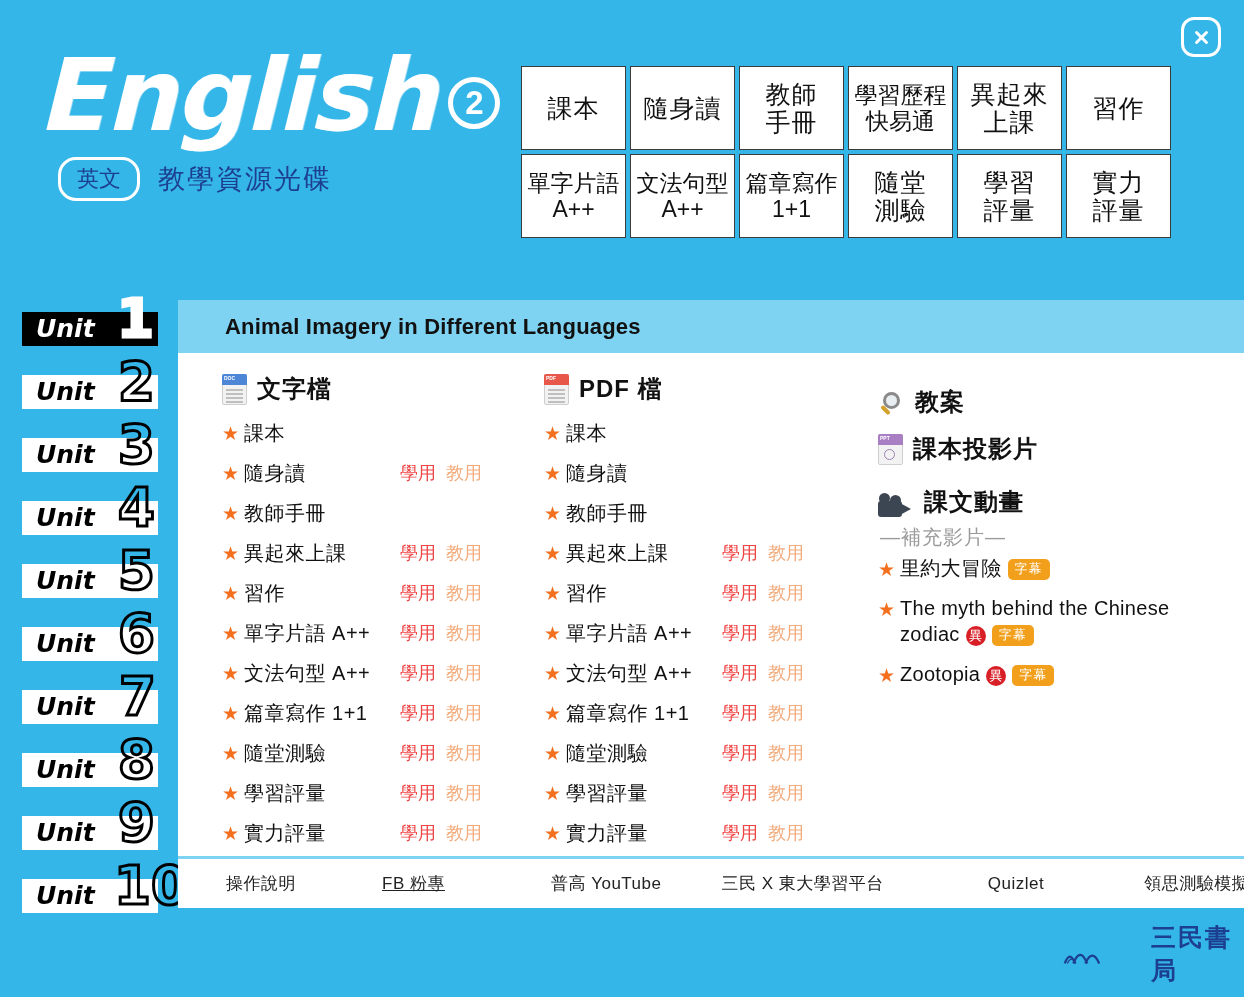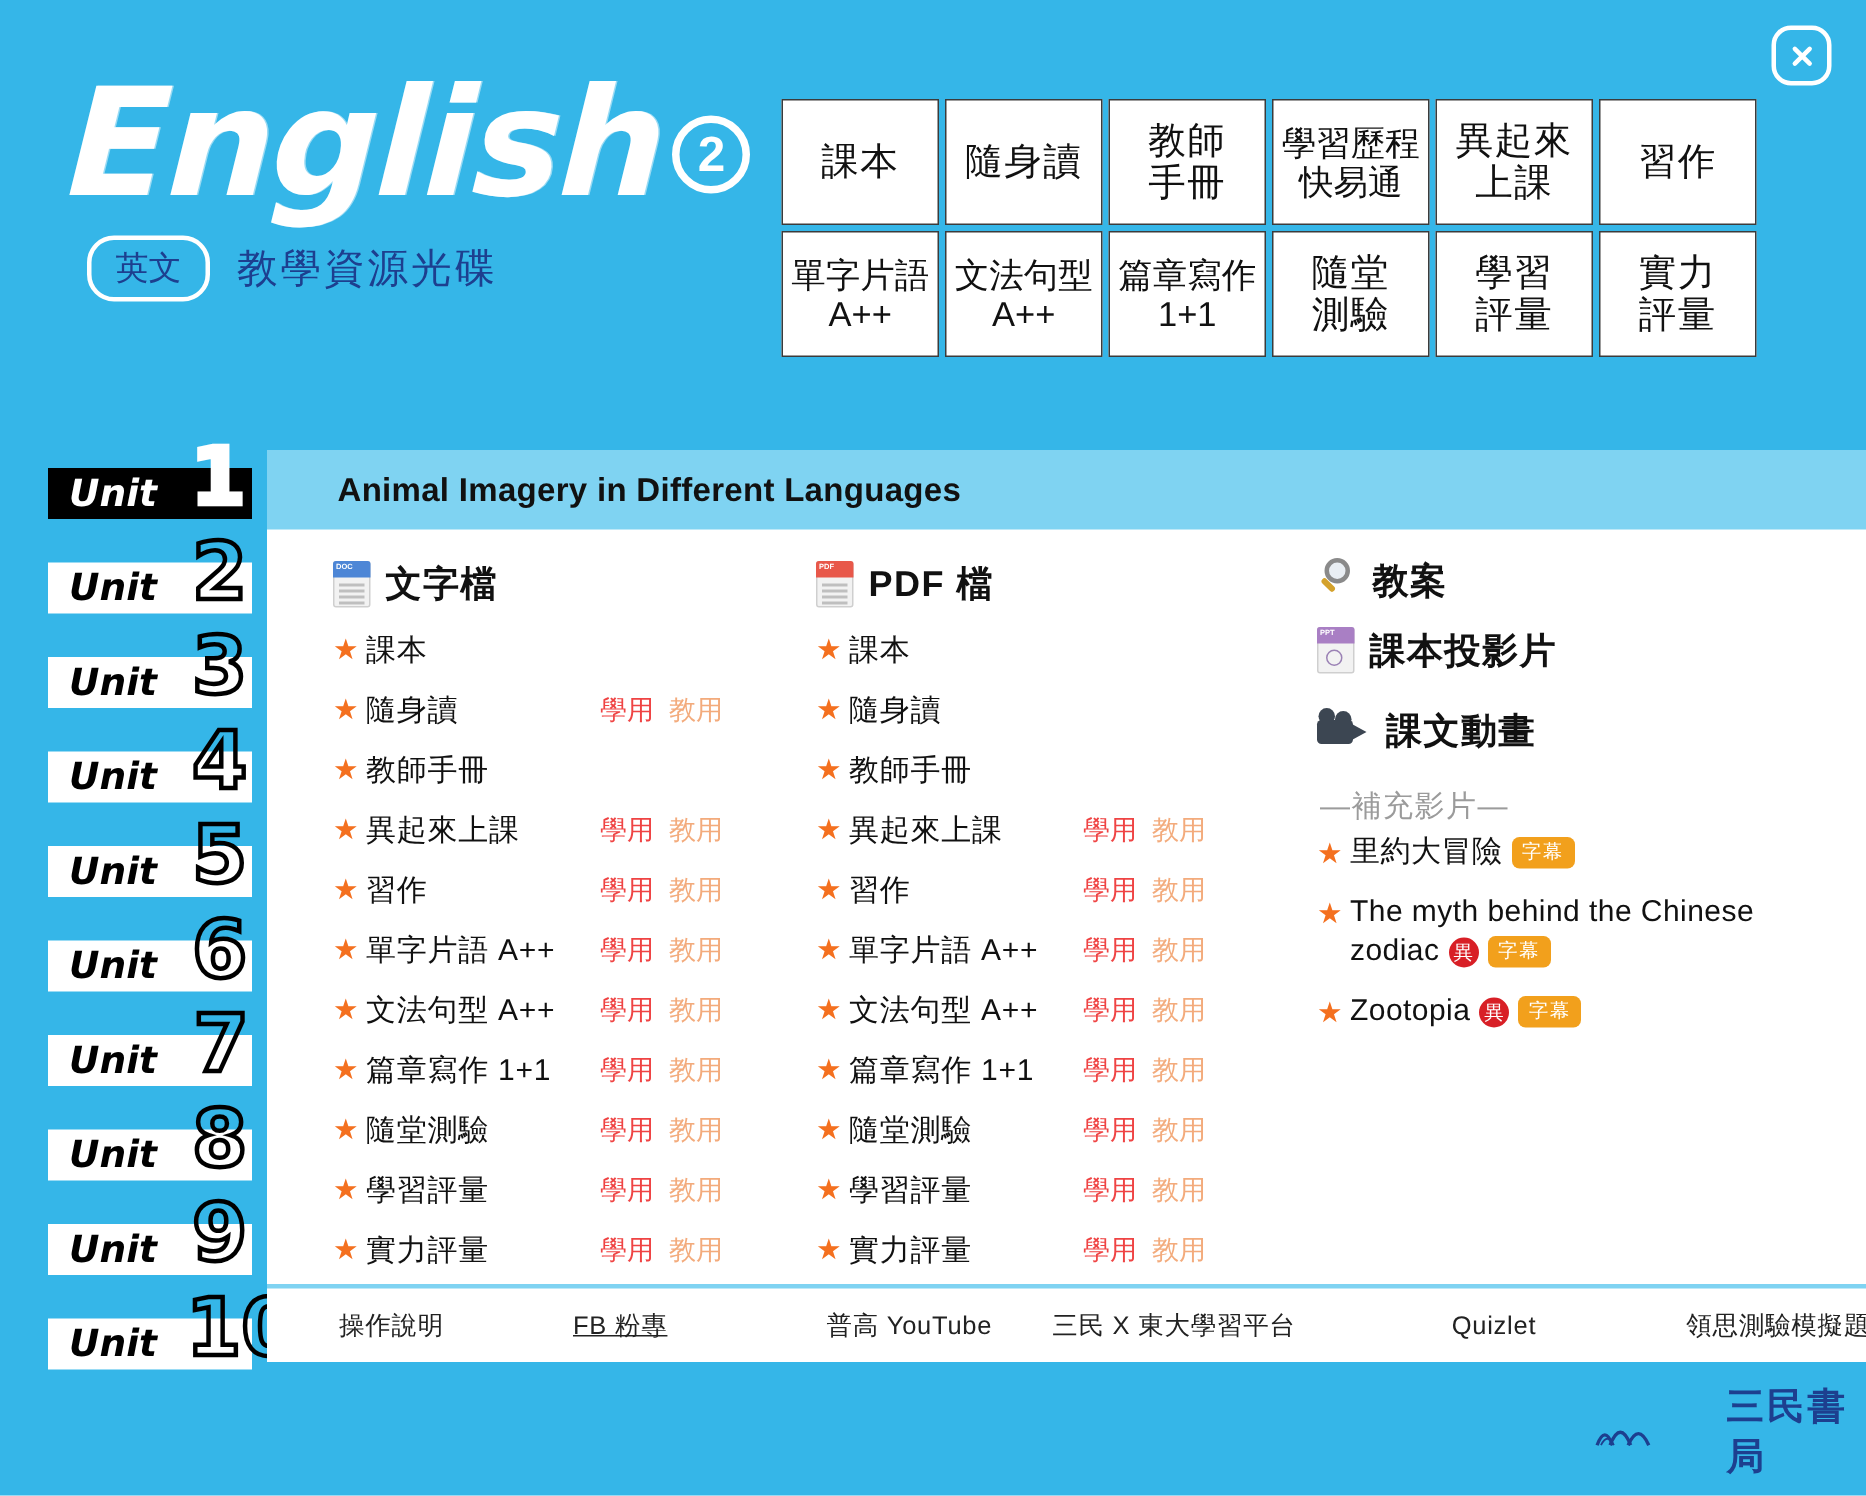--- a/index.html
+++ b/index.html
@@ -60,21 +60,21 @@
     background: #ffffff; border: 1px solid #3b3b3b;
     display: flex; flex-direction: column;
     align-items: center; justify-content: center;
     font-size: 25px; color: #111; line-height: 1.14; cursor: pointer;
     letter-spacing: 1px; font-weight: 500;
   }
   .nav-btn span { display: block; white-space: nowrap; }
   .nav-btn.sm span { font-size: 23px; letter-spacing: 0; }
 
   
-  #units { position: absolute; left: 32px; top: 300px; width: 150px; }
+  #units { position: absolute; left: 22px; top: 300px; width: 150px; }
   .unit {
     position: relative; height: 63px; cursor: pointer;
   }
   .unit .bar {
     position: absolute; left: 0; top: 12px;
     width: 136px; height: 34px; background: #ffffff;
   }
   .unit.active .bar { background: #000000; }
   .unit .lbl {
     position: absolute; left: 14px; top: 14px;
@@ -183,21 +183,21 @@
   
   .row { display: flex; align-items: center; height: 40px; cursor: pointer; }
   .star { color: #f4701f; font-size: 19px; width: 22px; flex: none; }
   .rname { font-size: 20px; color: #111; letter-spacing: .5px; white-space: nowrap; }
   .tags { margin-left: auto; display: flex; gap: 10px; padding-right: 2px; }
   .tag-s { color: #ef4444; font-size: 18px; }
   .tag-t { color: #f3ab7c; font-size: 18px; }
   .col-docs .tags, .col-pdf .tags { position: absolute; left: 178px; }
   .col-docs .row, .col-pdf .row { position: relative; }
 
-  .misc-row { display: flex; align-items: flex-start; height: 47px; cursor: pointer; }
+  .misc-row { display: flex; align-items: flex-end; height: 47px; cursor: pointer; }
   .misc-row .ctext { font-size: 24px; font-weight: 700; color: #111; margin-left: 10px; letter-spacing: 1px; }
   .divider-label {
     font-size: 20px; color: #9b9b9b; margin: 6px 0 4px 2px; letter-spacing: 1px;
   }
   .vid-row { display: flex; align-items: flex-start; margin-bottom: 14px; cursor: pointer; }
   .vid-row .star { margin-top: 3px; }
   .vid-text { font-size: 20px; color: #111; line-height: 1.3; letter-spacing: .3px; }
   .badge-sub {
     display: inline-block; background: #f2a01c; color: #fff;
     font-size: 13px; border-radius: 5px; padding: 2px 7px;
@@ -214,21 +214,21 @@
   #panel-foot {
     height: 49px; display: flex; align-items: center;
   }
   .foot-link {
     font-size: 17px; color: #222; cursor: pointer; white-space: nowrap;
     letter-spacing: .5px;
   }
   .fl0 { margin-left: 48px; }
   .fl1 { margin-left: 86px; text-decoration: underline; }
   .fl2 { margin-left: 106px; }
-  .fl3 { margin-left: 40px; }
+  .fl3 { margin-left: 60px; }
   .fl4 { margin-left: 104px; }
   .fl5 { margin-left: 100px; }
 
   
   #company { position: absolute; left: 1063px; top: 921px; display: flex; align-items: center; }
   #company .arcs { width: 58px; height: 26px; margin-right: 6px; }
   #company .cname {
     font-family: "DejaVu Serif", serif; font-size: 25px; color: #1d3f8f;
     letter-spacing: 2px; font-weight: 700; margin-left: 32px;
   }

